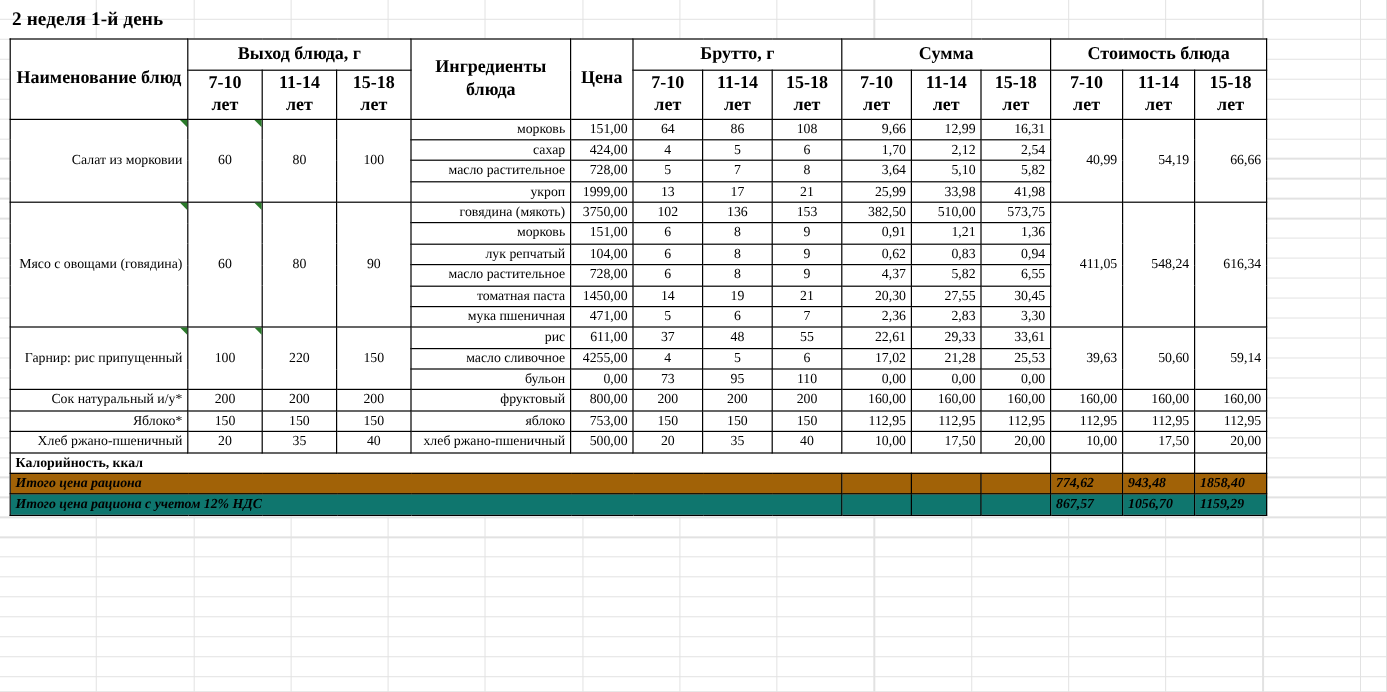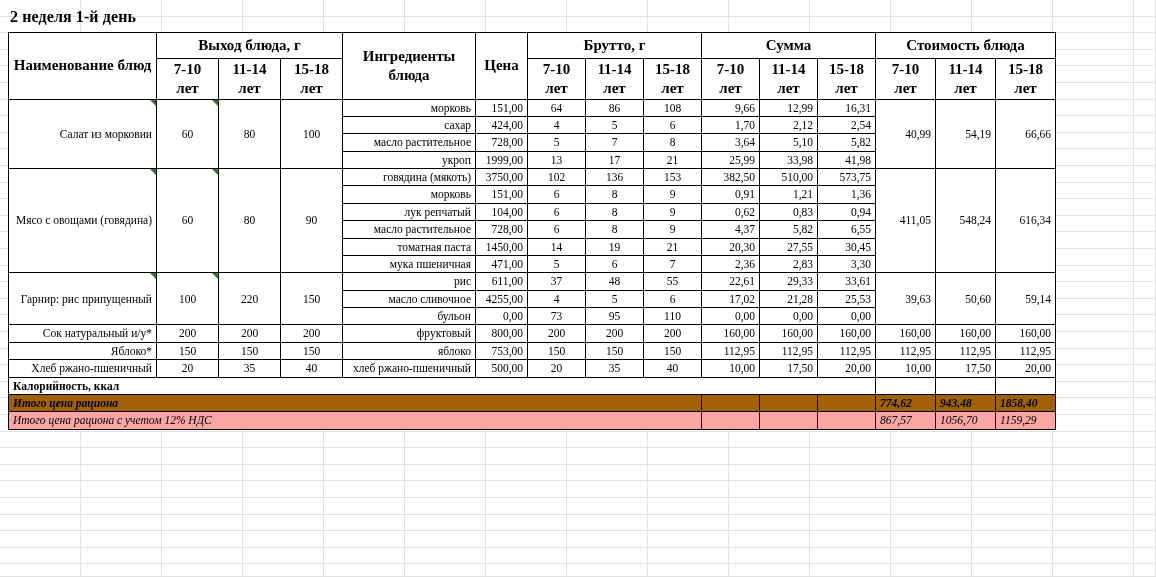--- a/index.html
+++ b/index.html
@@ -88,22 +88,22 @@
   tr.kcal td {
     font-weight: bold;
     text-align: left;
   }
   tr.total-1 td {
     background: #a16207;
     font-weight: bold;
     font-style: italic;
   }
   tr.total-2 td {
-    background: #fca5a5;
-    font-weight: normal;
+    background: #0f766e;
+    font-weight: bold;
     font-style: italic;
   }
   tr.total-1 td.num, tr.total-2 td.num { text-align: left; }
   .lbl-span { text-align: left !important; }
   .hdr-top { height: 26px; }
   .hdr-sub { height: 20px; padding-left: 28px; }
 </style>
 </head>
 <body>
 

